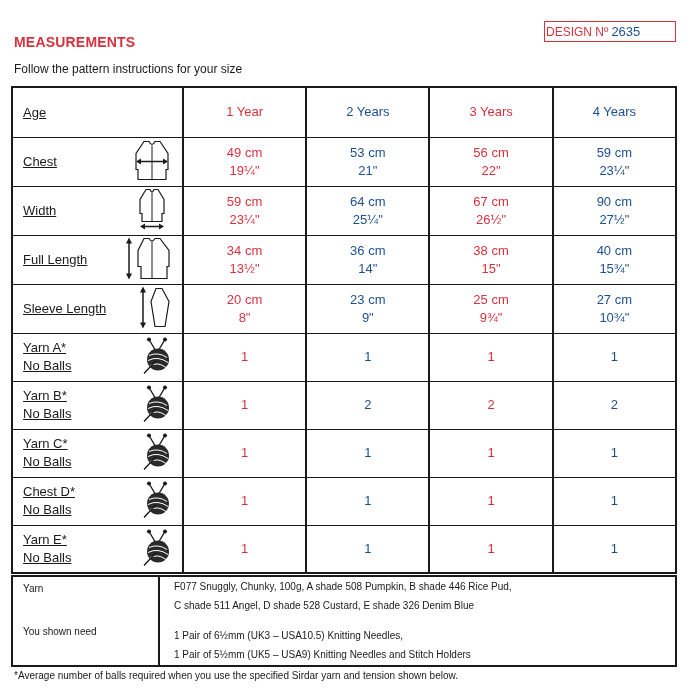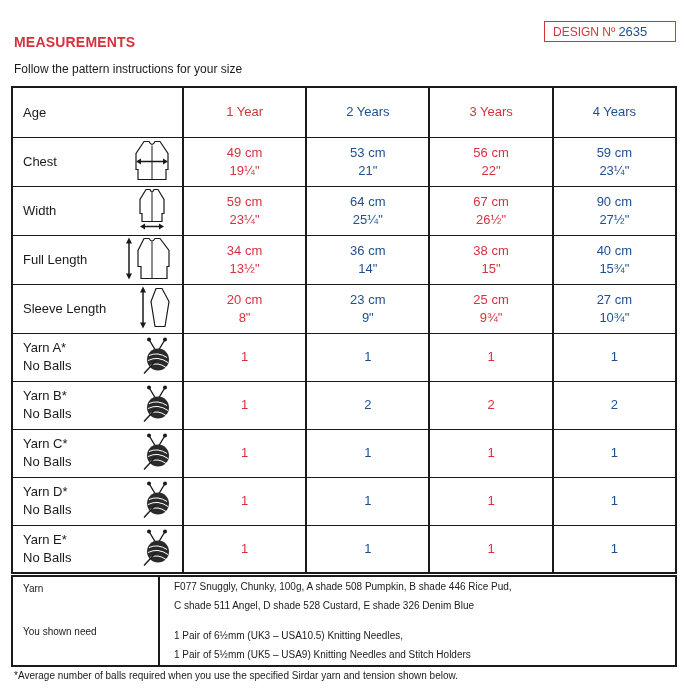--- a/index.html
+++ b/index.html
@@ -1,26 +1,26 @@
 <!DOCTYPE html>
 <html><head>
 <meta charset="utf-8">
 <style>
   * { box-sizing: border-box; margin: 0; padding: 0; }
   body { width: 694px; height: 693px; background: #fff; font-family: "Liberation Sans", sans-serif; color: #1a1a1a; position: relative; overflow: hidden; }
   .title { position: absolute; left: 14px; top: 34px; font-size: 14px; font-weight: bold; color: #d6323e; letter-spacing: 0.2px; }
-  .design-box { position: absolute; left: 544px; top: 21px; width: 132px; height: 21px; border: 1px solid #d6323e; font-size: 12px; padding: 2px 0 0 8px; }
+  .design-box { position: absolute; left: 544px; top: 21px; width: 132px; height: 21px; border: 1px solid #d6323e; font-size: 12px; padding: 2px 0 0 1px; }
   .design-box .lbl { color: #d6323e; }
   .design-box .num { color: #1e4f8f; font-size: 13px; margin-left: 3px; }
   .subtitle { position: absolute; left: 14px; top: 62px; font-size: 12px; color: #1a1a1a; }
 
   table.main { position: absolute; left: 11px; top: 86px; width: 666px; border-collapse: collapse; border: 2px solid #1a1a1a; }
   table.main td { border: 1px solid #1a1a1a; font-size: 13px; }
   table.main td.col { border-left: 2px solid #1a1a1a; }
-  td.label { width: 147px; padding-left: 10px; position: relative; }
+  td.label { width: 147px; padding-left: 10px; position: relative; text-decoration: underline; }
   td.val { width: 106px; text-align: center; line-height: 18px; }
   .red { color: #d6323e; }
   .blue { color: #1e4f8f; }
   tr.h-age td { height: 50px; }
   tr.h-meas td { height: 49px; }
   tr.h-yarn td { height: 48px; }
   .lbltxt { font-size: 13px; line-height: 18px; }
   .icon-wrap { position: absolute; right: 10px; top: 50%; transform: translateY(-50%); }
 
   table.bottom { position: absolute; left: 11px; top: 575px; width: 666px; border-collapse: collapse; border: 2px solid #1a1a1a; border-top: 2px solid #1a1a1a; }
@@ -225,21 +225,21 @@
             </svg>
       </span>
     </td>
     <td class="val col red">1</td>
     <td class="val col blue">1</td>
     <td class="val col red">1</td>
     <td class="val col blue">1</td>
   </tr>
   <tr class="h-yarn">
     <td class="label">
-      <div class="lbltxt">Yarn D*</div>
+      <div class="lbltxt">Chest D*</div>
       <div class="lbltxt">No Balls</div>
       <span class="icon-wrap">
         <svg width="32" height="40" viewBox="0 0 32 40">
               <line x1="9" y1="4" x2="15" y2="14" stroke="#1a1a1a" stroke-width="1.4"></line>
               <line x1="25" y1="4" x2="19" y2="14" stroke="#1a1a1a" stroke-width="1.4"></line>
               <circle cx="9" cy="4" r="2" fill="#1a1a1a"></circle>
               <circle cx="25" cy="4" r="2" fill="#1a1a1a"></circle>
               <circle cx="18" cy="24" r="11" fill="#2a2a2a"></circle>
               <path d="M9 20 Q18 16 27 22 M8 25 Q18 20 28 27 M10 30 Q18 26 26 32" stroke="#fff" stroke-width="1" fill="none"></path>
               <line x1="4" y1="38" x2="16" y2="25" stroke="#1a1a1a" stroke-width="1.4"></line>

